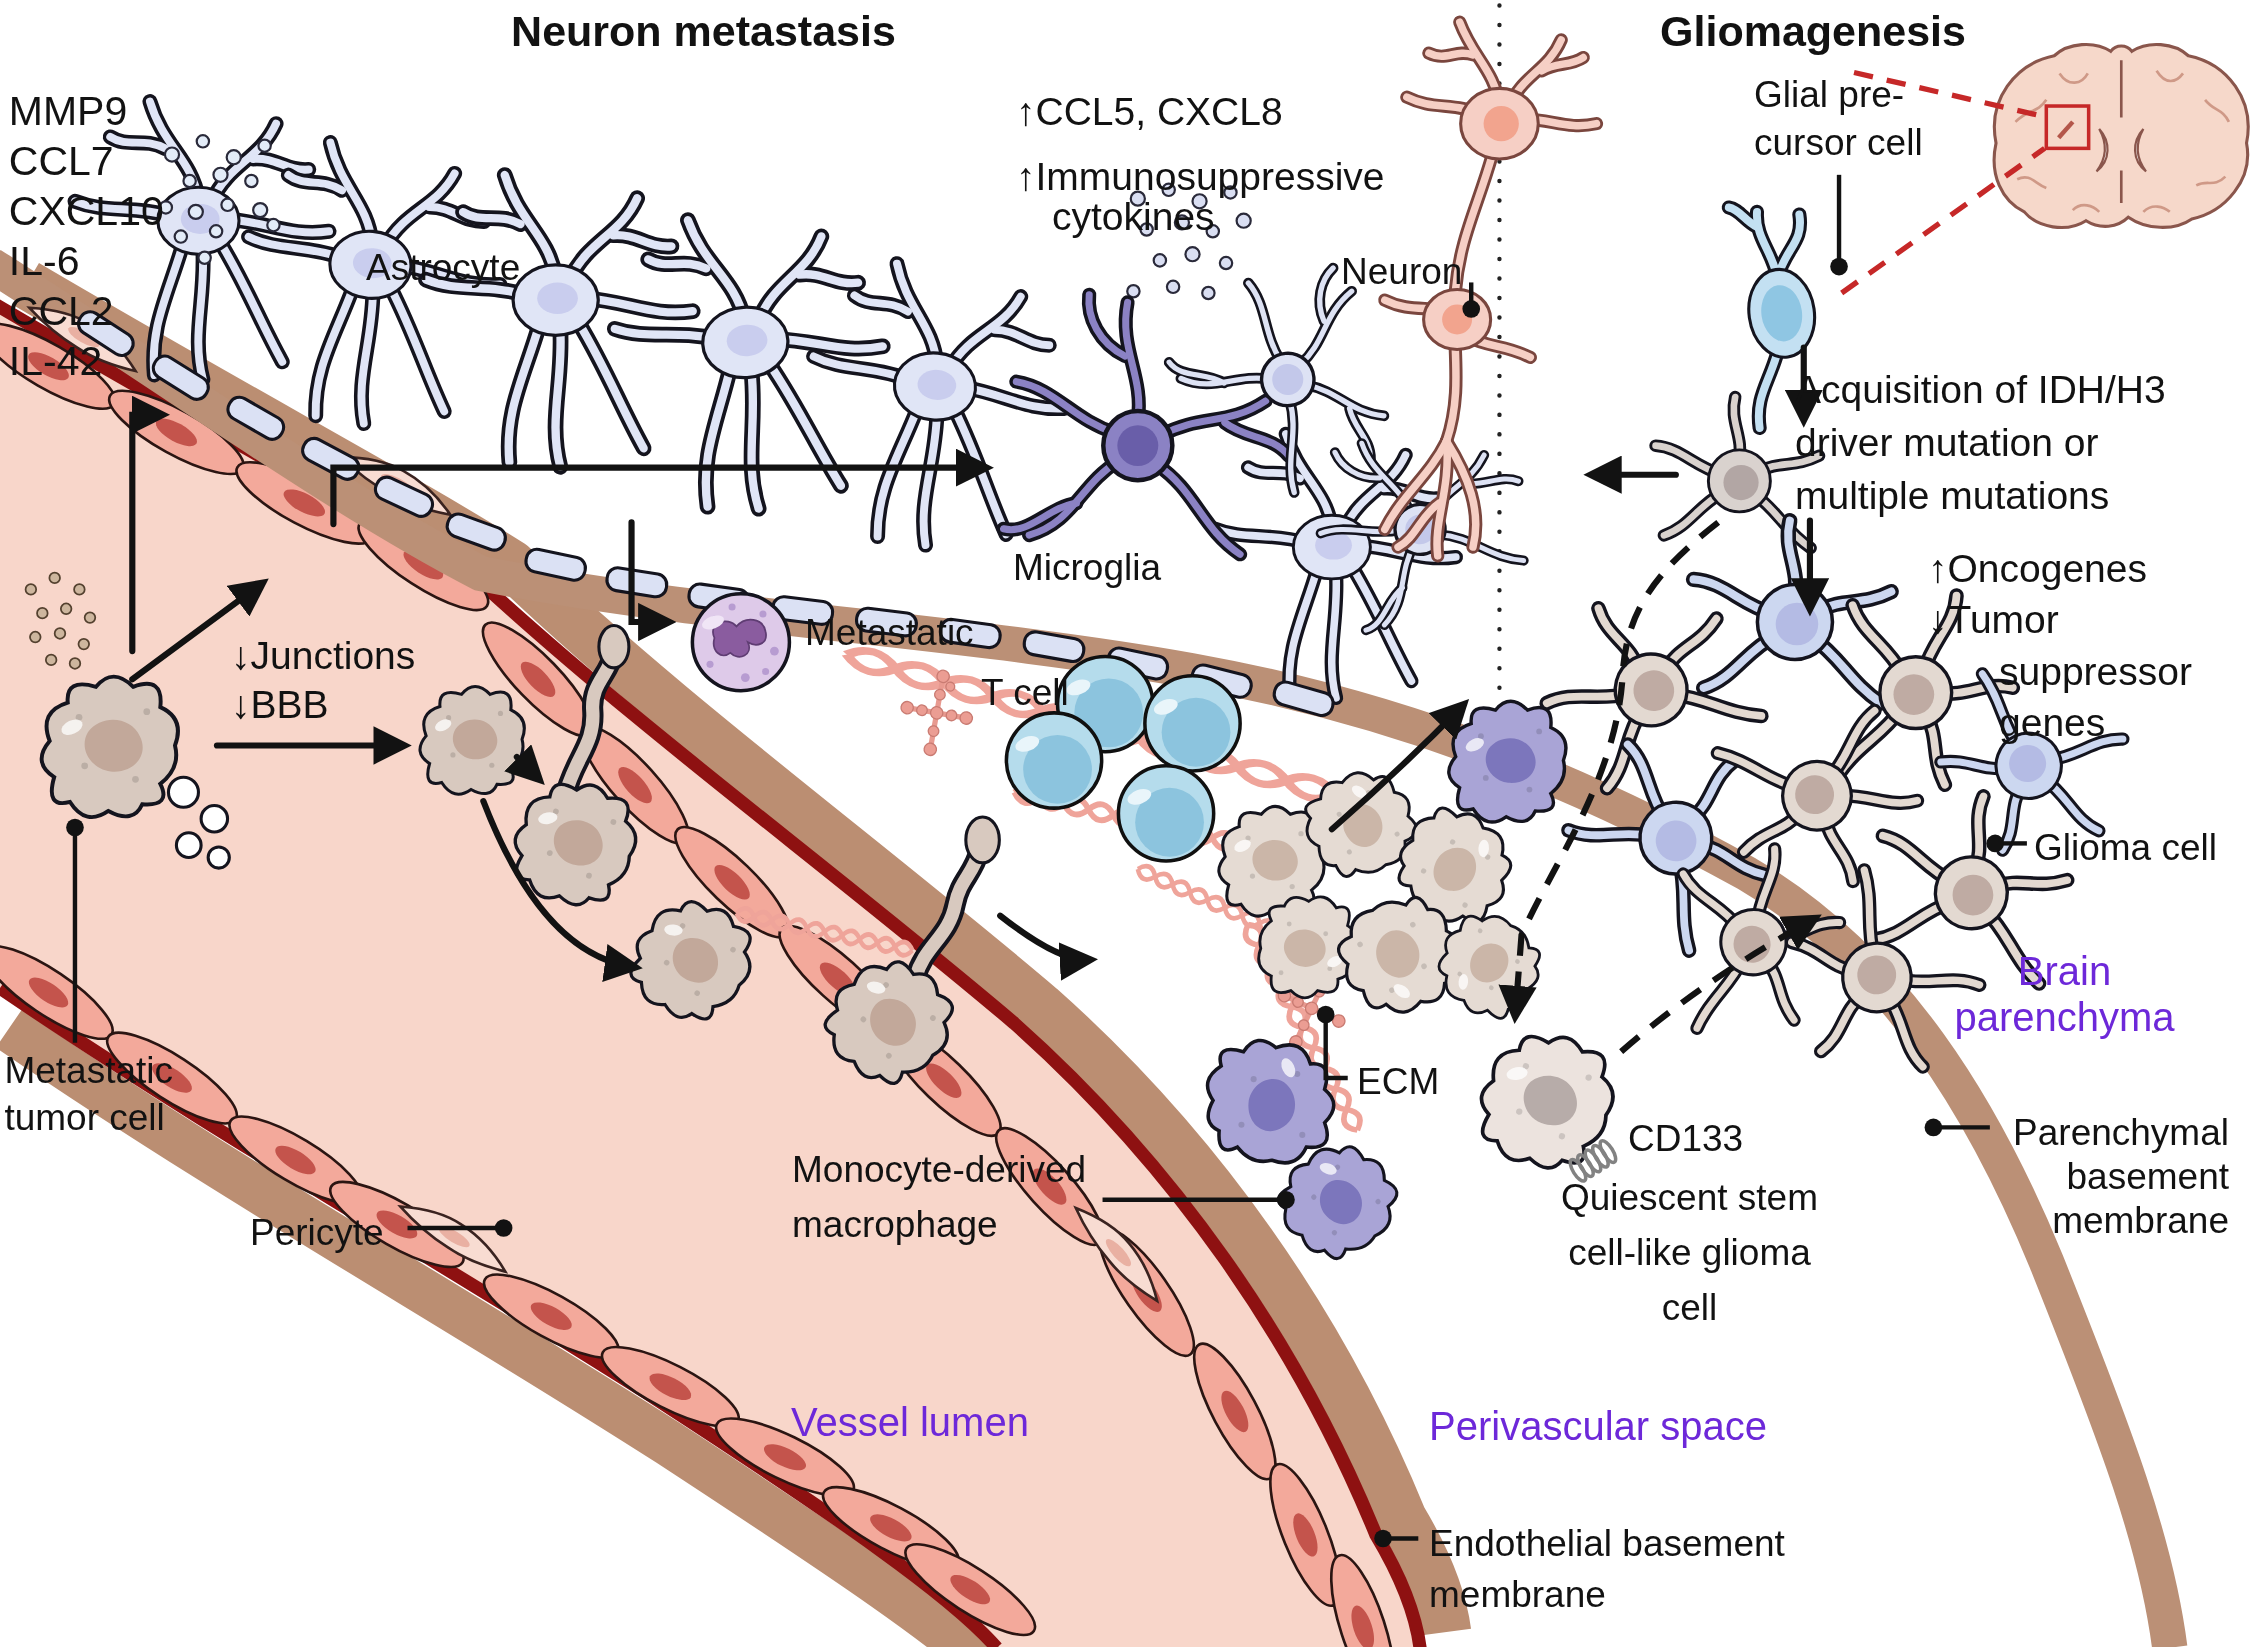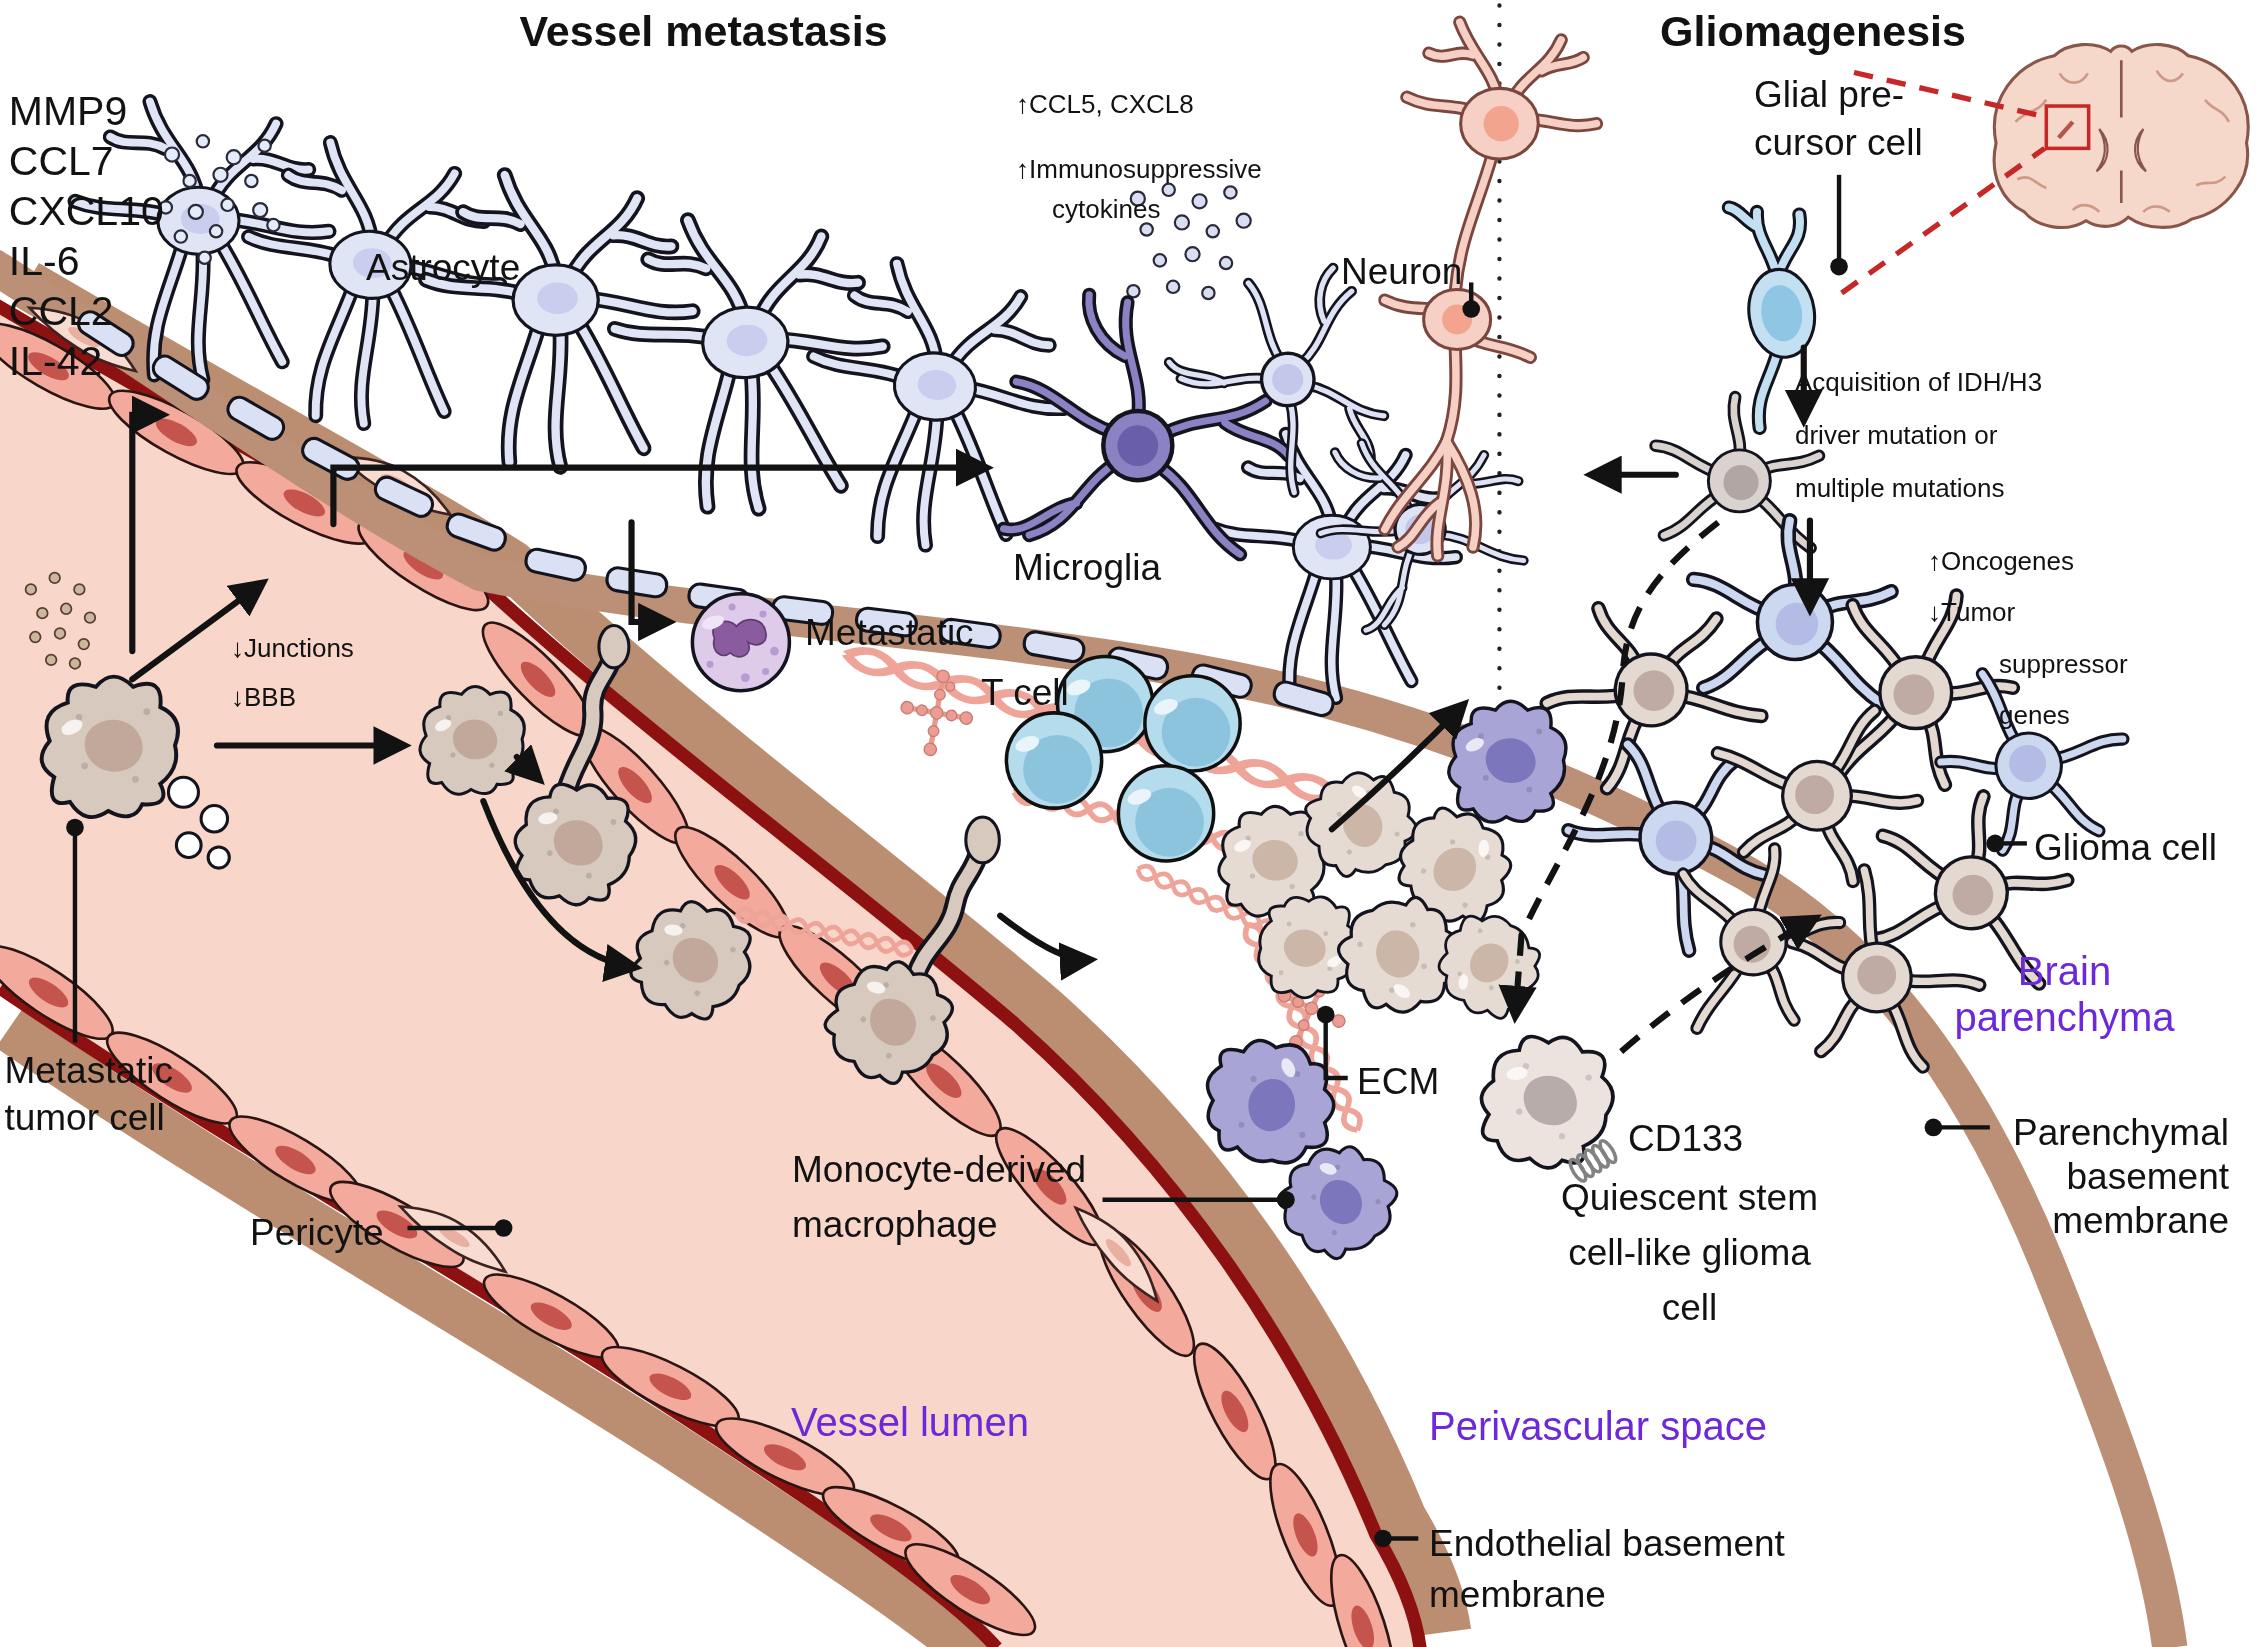--- a/index.html
+++ b/index.html
@@ -3,21 +3,21 @@
 <meta charset="utf-8">
 <style>
   html,body{margin:0;padding:0;background:#ffffff;}
   .stage{position:relative;width:2258px;height:1648px;background:#fff;overflow:hidden;
          font-family:"Liberation Sans", sans-serif;color:#121212;}
   .stage svg{position:absolute;left:0;top:0;}
   .L{position:absolute;font-size:37px;line-height:1.25;white-space:nowrap;}
   .T{font-weight:bold;font-size:43px;}
   .tan{color:#6d28d9;font-size:40px;}
   .list{font-size:41px;line-height:50px;}
-  .sm{font-size:26px;}
+  .sm{font-size:39px;}
   
   .c-astro{--body:#e0e5f6;--nuc:#c9cdee;--line:#14141e;}
   .c-mglia{--body:#8b82c4;--nuc:#695ea9;--line:#14141e;}
   .c-mlight{--body:#dde2f4;--nuc:#c3c8ea;--line:#14141e;}
   .c-beige{--body:#e3d9d1;--nuc:#bfaba3;--line:#14141e;}
   .c-blue{--body:#ccd7f0;--nuc:#b4bbe4;--line:#14141e;}
   .c-gray{--body:#d9d2ce;--nuc:#b2a6a4;--line:#14141e;}
   .c-tumor{--body:#d8c9bf;--nuc:#c2a89a;--line:#14141e;}
   .c-clus{--body:#e5dbd3;--nuc:#cbb6a8;--line:#14141e;}
   .c-mac{--body:#a9a4d6;--nuc:#7c76bc;--line:#14141e;}
@@ -493,21 +493,21 @@
         <circle class="ldot" cx="1503" cy="1150" r="10"></circle>
     <path class="leader" d="M1568 1744 L1608 1744"></path>
         <circle class="ldot" cx="1568" cy="1744" r="10"></circle>
     <path class="leader" d="M2192 1278 L2256 1278"></path>
         <circle class="ldot" cx="2192" cy="1278" r="10"></circle>
     <path class="leader" d="M2262 956 L2298 956"></path>
         <circle class="ldot" cx="2262" cy="956" r="10"></circle>
   </g>
 </svg>
 
-  <div class="L T" style="left:419px;top:5.3px;width:569px;text-align:center;">Vessel metastasis</div>
+  <div class="L T" style="left:419px;top:5.3px;width:569px;text-align:center;">Neuron metastasis</div>
   <div class="L T" style="left:1641px;top:5.3px;width:344px;text-align:center;">Gliomagenesis</div>
 
   <div class="L list" style="left:8.8px;top:86px;">
     <div>MMP9</div>
     <div>CCL7</div>
     <div>CXCL10</div>
     <div>IL-6</div>
     <div>CCL2</div>
     <div>IL-42</div>
   </div>

